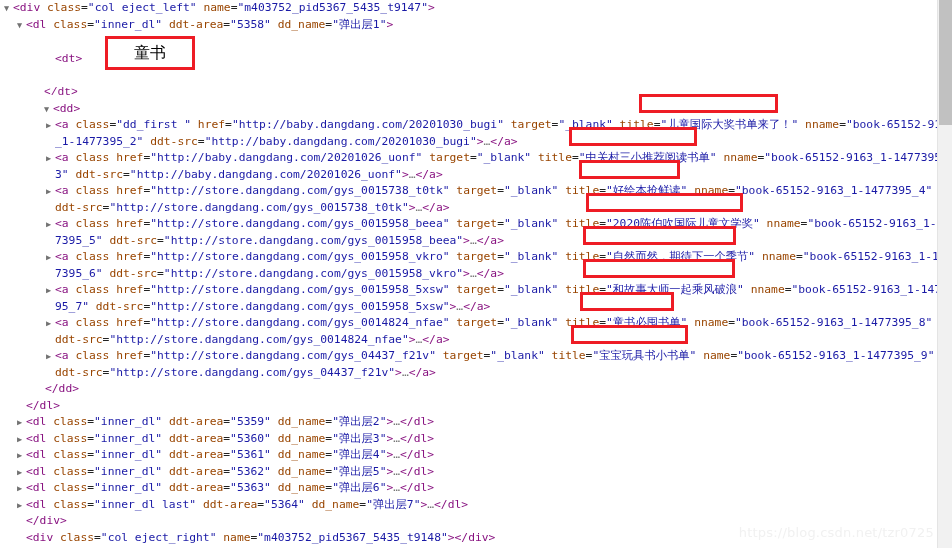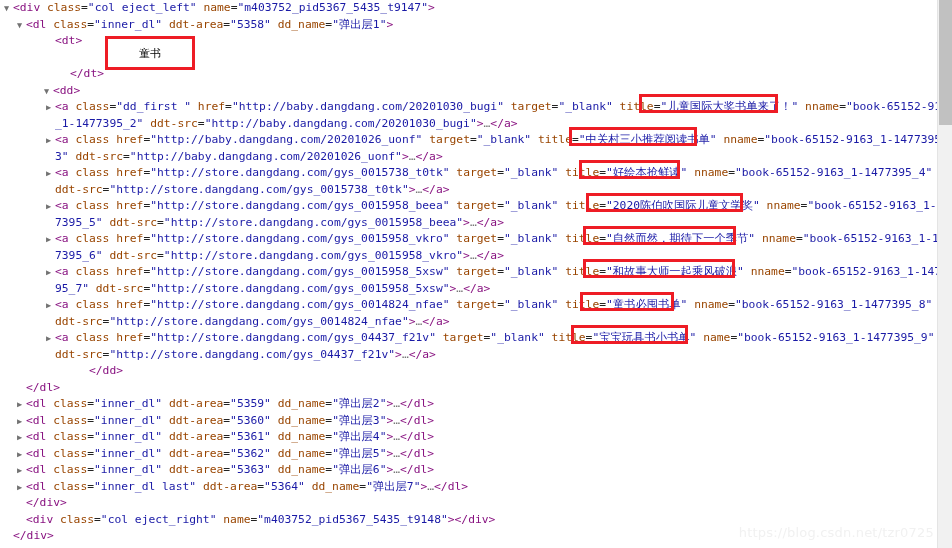--- a/index.html
+++ b/index.html
@@ -77,21 +77,21 @@
   #box-tongshu {
     left: 105px;
     top: 36px;
     width: 90px;
     height: 34px;
     background: #ffffff;
     display: flex;
     align-items: center;
     justify-content: center;
     font-family: "DejaVu Sans", "Liberation Sans", sans-serif;
-    font-size: 11px;
+    font-size: 16px;
     color: #000000;
     z-index: 6;
   }
 
   
   #scrollbar-track {
     position: absolute;
     right: 0;
     top: 0;
     width: 15px;
@@ -123,41 +123,41 @@
   }
 </style>
 </head>
 <body>
 
 <div id="viewport">
 
   <div id="code">
       <div class="ln" style="padding-left: 4px;"><span class="tri open"></span><span class="tag">&lt;div </span><span class="attr">class</span><span class="punct">=</span><span class="val">"col eject_left" </span><span class="attr">name</span><span class="punct">=</span><span class="val">"m403752_pid5367_5435_t9147"</span><span class="tag">&gt;</span></div>
       <div class="ln" style="padding-left: 17px;"><span class="tri open"></span><span class="tag">&lt;dl </span><span class="attr">class</span><span class="punct">=</span><span class="val">"inner_dl" </span><span class="attr">ddt-area</span><span class="punct">=</span><span class="val">"5358" </span><span class="attr">dd_name</span><span class="punct">=</span><span class="val">"弹出层1"</span><span class="tag">&gt;</span></div>
-      <div class="ln" style="padding-left: 46px;"><span class="tri none"></span><span class="tag">&lt;dt&gt;</span></div>
+      <div class="ln" style="padding-left: 46px; margin-top: 18px;"><span class="tri none"></span><span class="tag">&lt;dt&gt;</span></div>
       <div class="ln" style="padding-left: 61px;"><span class="tri none"></span></div>
-      <div class="ln" style="padding-left: 61px;"><span class="tri none"></span><span class="tag">&lt;/dt&gt;</span></div>
+      <div class="ln" style="padding-left: 35px; font-family: Liberation Mono, monospace;"><span class="tri none"></span><span class="tag">&lt;/dt&gt;</span></div>
       <div class="ln" style="padding-left: 44px;"><span class="tri open"></span><span class="tag">&lt;dd&gt;</span></div>
       <div class="ln" style="padding-left: 46px;"><span class="tri closed"></span><span class="tag">&lt;a </span><span class="attr">class</span><span class="punct">=</span><span class="val">"dd_first " </span><span class="attr">href</span><span class="punct">=</span><span class="val">"</span><span class="lnk">http://baby.dangdang.com/20201030_bugi</span><span class="val">" </span><span class="attr">target</span><span class="punct">=</span><span class="val">"_blank" </span><span class="attr">title</span><span class="punct">=</span><span class="val">"儿童国际大奖书单来了！" </span><span class="attr">nname</span><span class="punct">=</span><span class="val">"book-65152-9163</span></div>
       <div class="ln" style="padding-left: 46px;"><span class="tri none"></span><span class="val">_1-1477395_2" </span><span class="attr">ddt-src</span><span class="punct">=</span><span class="val">"http://baby.dangdang.com/20201030_bugi"</span><span class="tag">&gt;</span><span class="ellip">…</span><span class="tag">&lt;/a&gt;</span></div>
       <div class="ln" style="padding-left: 46px;"><span class="tri closed"></span><span class="tag">&lt;a </span><span class="attr">class </span><span class="attr">href</span><span class="punct">=</span><span class="val">"</span><span class="lnk">http://baby.dangdang.com/20201026_uonf</span><span class="val">" </span><span class="attr">target</span><span class="punct">=</span><span class="val">"_blank" </span><span class="attr">title</span><span class="punct">=</span><span class="val">"中关村三小推荐阅读书单" </span><span class="attr">nname</span><span class="punct">=</span><span class="val">"book-65152-9163_1-1477395_</span></div>
       <div class="ln" style="padding-left: 46px;"><span class="tri none"></span><span class="val">3" </span><span class="attr">ddt-src</span><span class="punct">=</span><span class="val">"http://baby.dangdang.com/20201026_uonf"</span><span class="tag">&gt;</span><span class="ellip">…</span><span class="tag">&lt;/a&gt;</span></div>
       <div class="ln" style="padding-left: 46px;"><span class="tri closed"></span><span class="tag">&lt;a </span><span class="attr">class </span><span class="attr">href</span><span class="punct">=</span><span class="val">"</span><span class="lnk">http://store.dangdang.com/gys_0015738_t0tk</span><span class="val">" </span><span class="attr">target</span><span class="punct">=</span><span class="val">"_blank" </span><span class="attr">title</span><span class="punct">=</span><span class="val">"好绘本抢鲜读" </span><span class="attr">nname</span><span class="punct">=</span><span class="val">"book-65152-9163_1-1477395_4"</span></div>
       <div class="ln" style="padding-left: 46px;"><span class="tri none"></span><span class="attr">ddt-src</span><span class="punct">=</span><span class="val">"http://store.dangdang.com/gys_0015738_t0tk"</span><span class="tag">&gt;</span><span class="ellip">…</span><span class="tag">&lt;/a&gt;</span></div>
       <div class="ln" style="padding-left: 46px;"><span class="tri closed"></span><span class="tag">&lt;a </span><span class="attr">class </span><span class="attr">href</span><span class="punct">=</span><span class="val">"</span><span class="lnk">http://store.dangdang.com/gys_0015958_beea</span><span class="val">" </span><span class="attr">target</span><span class="punct">=</span><span class="val">"_blank" </span><span class="attr">title</span><span class="punct">=</span><span class="val">"2020陈伯吹国际儿童文学奖" </span><span class="attr">nname</span><span class="punct">=</span><span class="val">"book-65152-9163_1-147</span></div>
       <div class="ln" style="padding-left: 46px;"><span class="tri none"></span><span class="val">7395_5" </span><span class="attr">ddt-src</span><span class="punct">=</span><span class="val">"http://store.dangdang.com/gys_0015958_beea"</span><span class="tag">&gt;</span><span class="ellip">…</span><span class="tag">&lt;/a&gt;</span></div>
       <div class="ln" style="padding-left: 46px;"><span class="tri closed"></span><span class="tag">&lt;a </span><span class="attr">class </span><span class="attr">href</span><span class="punct">=</span><span class="val">"</span><span class="lnk">http://store.dangdang.com/gys_0015958_vkro</span><span class="val">" </span><span class="attr">target</span><span class="punct">=</span><span class="val">"_blank" </span><span class="attr">title</span><span class="punct">=</span><span class="val">"自然而然，期待下一个季节" </span><span class="attr">nname</span><span class="punct">=</span><span class="val">"book-65152-9163_1-147</span></div>
       <div class="ln" style="padding-left: 46px;"><span class="tri none"></span><span class="val">7395_6" </span><span class="attr">ddt-src</span><span class="punct">=</span><span class="val">"http://store.dangdang.com/gys_0015958_vkro"</span><span class="tag">&gt;</span><span class="ellip">…</span><span class="tag">&lt;/a&gt;</span></div>
       <div class="ln" style="padding-left: 46px;"><span class="tri closed"></span><span class="tag">&lt;a </span><span class="attr">class </span><span class="attr">href</span><span class="punct">=</span><span class="val">"</span><span class="lnk">http://store.dangdang.com/gys_0015958_5xsw</span><span class="val">" </span><span class="attr">target</span><span class="punct">=</span><span class="val">"_blank" </span><span class="attr">title</span><span class="punct">=</span><span class="val">"和故事大师一起乘风破浪" </span><span class="attr">nname</span><span class="punct">=</span><span class="val">"book-65152-9163_1-14773</span></div>
       <div class="ln" style="padding-left: 46px;"><span class="tri none"></span><span class="val">95_7" </span><span class="attr">ddt-src</span><span class="punct">=</span><span class="val">"http://store.dangdang.com/gys_0015958_5xsw"</span><span class="tag">&gt;</span><span class="ellip">…</span><span class="tag">&lt;/a&gt;</span></div>
       <div class="ln" style="padding-left: 46px;"><span class="tri closed"></span><span class="tag">&lt;a </span><span class="attr">class </span><span class="attr">href</span><span class="punct">=</span><span class="val">"</span><span class="lnk">http://store.dangdang.com/gys_0014824_nfae</span><span class="val">" </span><span class="attr">target</span><span class="punct">=</span><span class="val">"_blank" </span><span class="attr">title</span><span class="punct">=</span><span class="val">"童书必囤书单" </span><span class="attr">nname</span><span class="punct">=</span><span class="val">"book-65152-9163_1-1477395_8"</span></div>
       <div class="ln" style="padding-left: 46px;"><span class="tri none"></span><span class="attr">ddt-src</span><span class="punct">=</span><span class="val">"http://store.dangdang.com/gys_0014824_nfae"</span><span class="tag">&gt;</span><span class="ellip">…</span><span class="tag">&lt;/a&gt;</span></div>
       <div class="ln" style="padding-left: 46px;"><span class="tri closed"></span><span class="tag">&lt;a </span><span class="attr">class </span><span class="attr">href</span><span class="punct">=</span><span class="val">"</span><span class="lnk">http://store.dangdang.com/gys_04437_f21v</span><span class="val">" </span><span class="attr">target</span><span class="punct">=</span><span class="val">"_blank" </span><span class="attr">title</span><span class="punct">=</span><span class="val">"宝宝玩具书小书单" </span><span class="attr">name</span><span class="punct">=</span><span class="val">"book-65152-9163_1-1477395_9"</span></div>
       <div class="ln" style="padding-left: 46px;"><span class="tri none"></span><span class="attr">ddt-src</span><span class="punct">=</span><span class="val">"http://store.dangdang.com/gys_04437_f21v"</span><span class="tag">&gt;</span><span class="ellip">…</span><span class="tag">&lt;/a&gt;</span></div>
-      <div class="ln" style="padding-left: 36px; margin-left: 44px;"><span class="tri none"></span><span class="tag">&lt;/dd&gt;</span></div>
+      <div class="ln" style="padding-left: 36px;"><span class="tri none"></span><span class="tag">&lt;/dd&gt;</span></div>
       <div class="ln" style="padding-left: 17px;"><span class="tri none"></span><span class="tag">&lt;/dl&gt;</span></div>
       <div class="ln" style="padding-left: 17px;"><span class="tri closed"></span><span class="tag">&lt;dl </span><span class="attr">class</span><span class="punct">=</span><span class="val">"inner_dl" </span><span class="attr">ddt-area</span><span class="punct">=</span><span class="val">"5359" </span><span class="attr">dd_name</span><span class="punct">=</span><span class="val">"弹出层2"</span><span class="tag">&gt;</span><span class="ellip">…</span><span class="tag">&lt;/dl&gt;</span></div>
       <div class="ln" style="padding-left: 17px;"><span class="tri closed"></span><span class="tag">&lt;dl </span><span class="attr">class</span><span class="punct">=</span><span class="val">"inner_dl" </span><span class="attr">ddt-area</span><span class="punct">=</span><span class="val">"5360" </span><span class="attr">dd_name</span><span class="punct">=</span><span class="val">"弹出层3"</span><span class="tag">&gt;</span><span class="ellip">…</span><span class="tag">&lt;/dl&gt;</span></div>
       <div class="ln" style="padding-left: 17px;"><span class="tri closed"></span><span class="tag">&lt;dl </span><span class="attr">class</span><span class="punct">=</span><span class="val">"inner_dl" </span><span class="attr">ddt-area</span><span class="punct">=</span><span class="val">"5361" </span><span class="attr">dd_name</span><span class="punct">=</span><span class="val">"弹出层4"</span><span class="tag">&gt;</span><span class="ellip">…</span><span class="tag">&lt;/dl&gt;</span></div>
       <div class="ln" style="padding-left: 17px;"><span class="tri closed"></span><span class="tag">&lt;dl </span><span class="attr">class</span><span class="punct">=</span><span class="val">"inner_dl" </span><span class="attr">ddt-area</span><span class="punct">=</span><span class="val">"5362" </span><span class="attr">dd_name</span><span class="punct">=</span><span class="val">"弹出层5"</span><span class="tag">&gt;</span><span class="ellip">…</span><span class="tag">&lt;/dl&gt;</span></div>
       <div class="ln" style="padding-left: 17px;"><span class="tri closed"></span><span class="tag">&lt;dl </span><span class="attr">class</span><span class="punct">=</span><span class="val">"inner_dl" </span><span class="attr">ddt-area</span><span class="punct">=</span><span class="val">"5363" </span><span class="attr">dd_name</span><span class="punct">=</span><span class="val">"弹出层6"</span><span class="tag">&gt;</span><span class="ellip">…</span><span class="tag">&lt;/dl&gt;</span></div>
       <div class="ln" style="padding-left: 17px;"><span class="tri closed"></span><span class="tag">&lt;dl </span><span class="attr">class</span><span class="punct">=</span><span class="val">"inner_dl last" </span><span class="attr">ddt-area</span><span class="punct">=</span><span class="val">"5364" </span><span class="attr">dd_name</span><span class="punct">=</span><span class="val">"弹出层7"</span><span class="tag">&gt;</span><span class="ellip">…</span><span class="tag">&lt;/dl&gt;</span></div>
       <div class="ln" style="padding-left: 17px;"><span class="tri none"></span><span class="tag">&lt;/div&gt;</span></div>
       <div class="ln" style="padding-left: 17px;"><span class="tri none"></span><span class="tag">&lt;div </span><span class="attr">class</span><span class="punct">=</span><span class="val">"col eject_right" </span><span class="attr">name</span><span class="punct">=</span><span class="val">"m403752_pid5367_5435_t9148"</span><span class="tag">&gt;</span><span class="tag">&lt;/div&gt;</span></div>
       <div class="ln" style="padding-left: 4px;"><span class="tri none"></span><span class="tag">&lt;/div&gt;</span></div>

